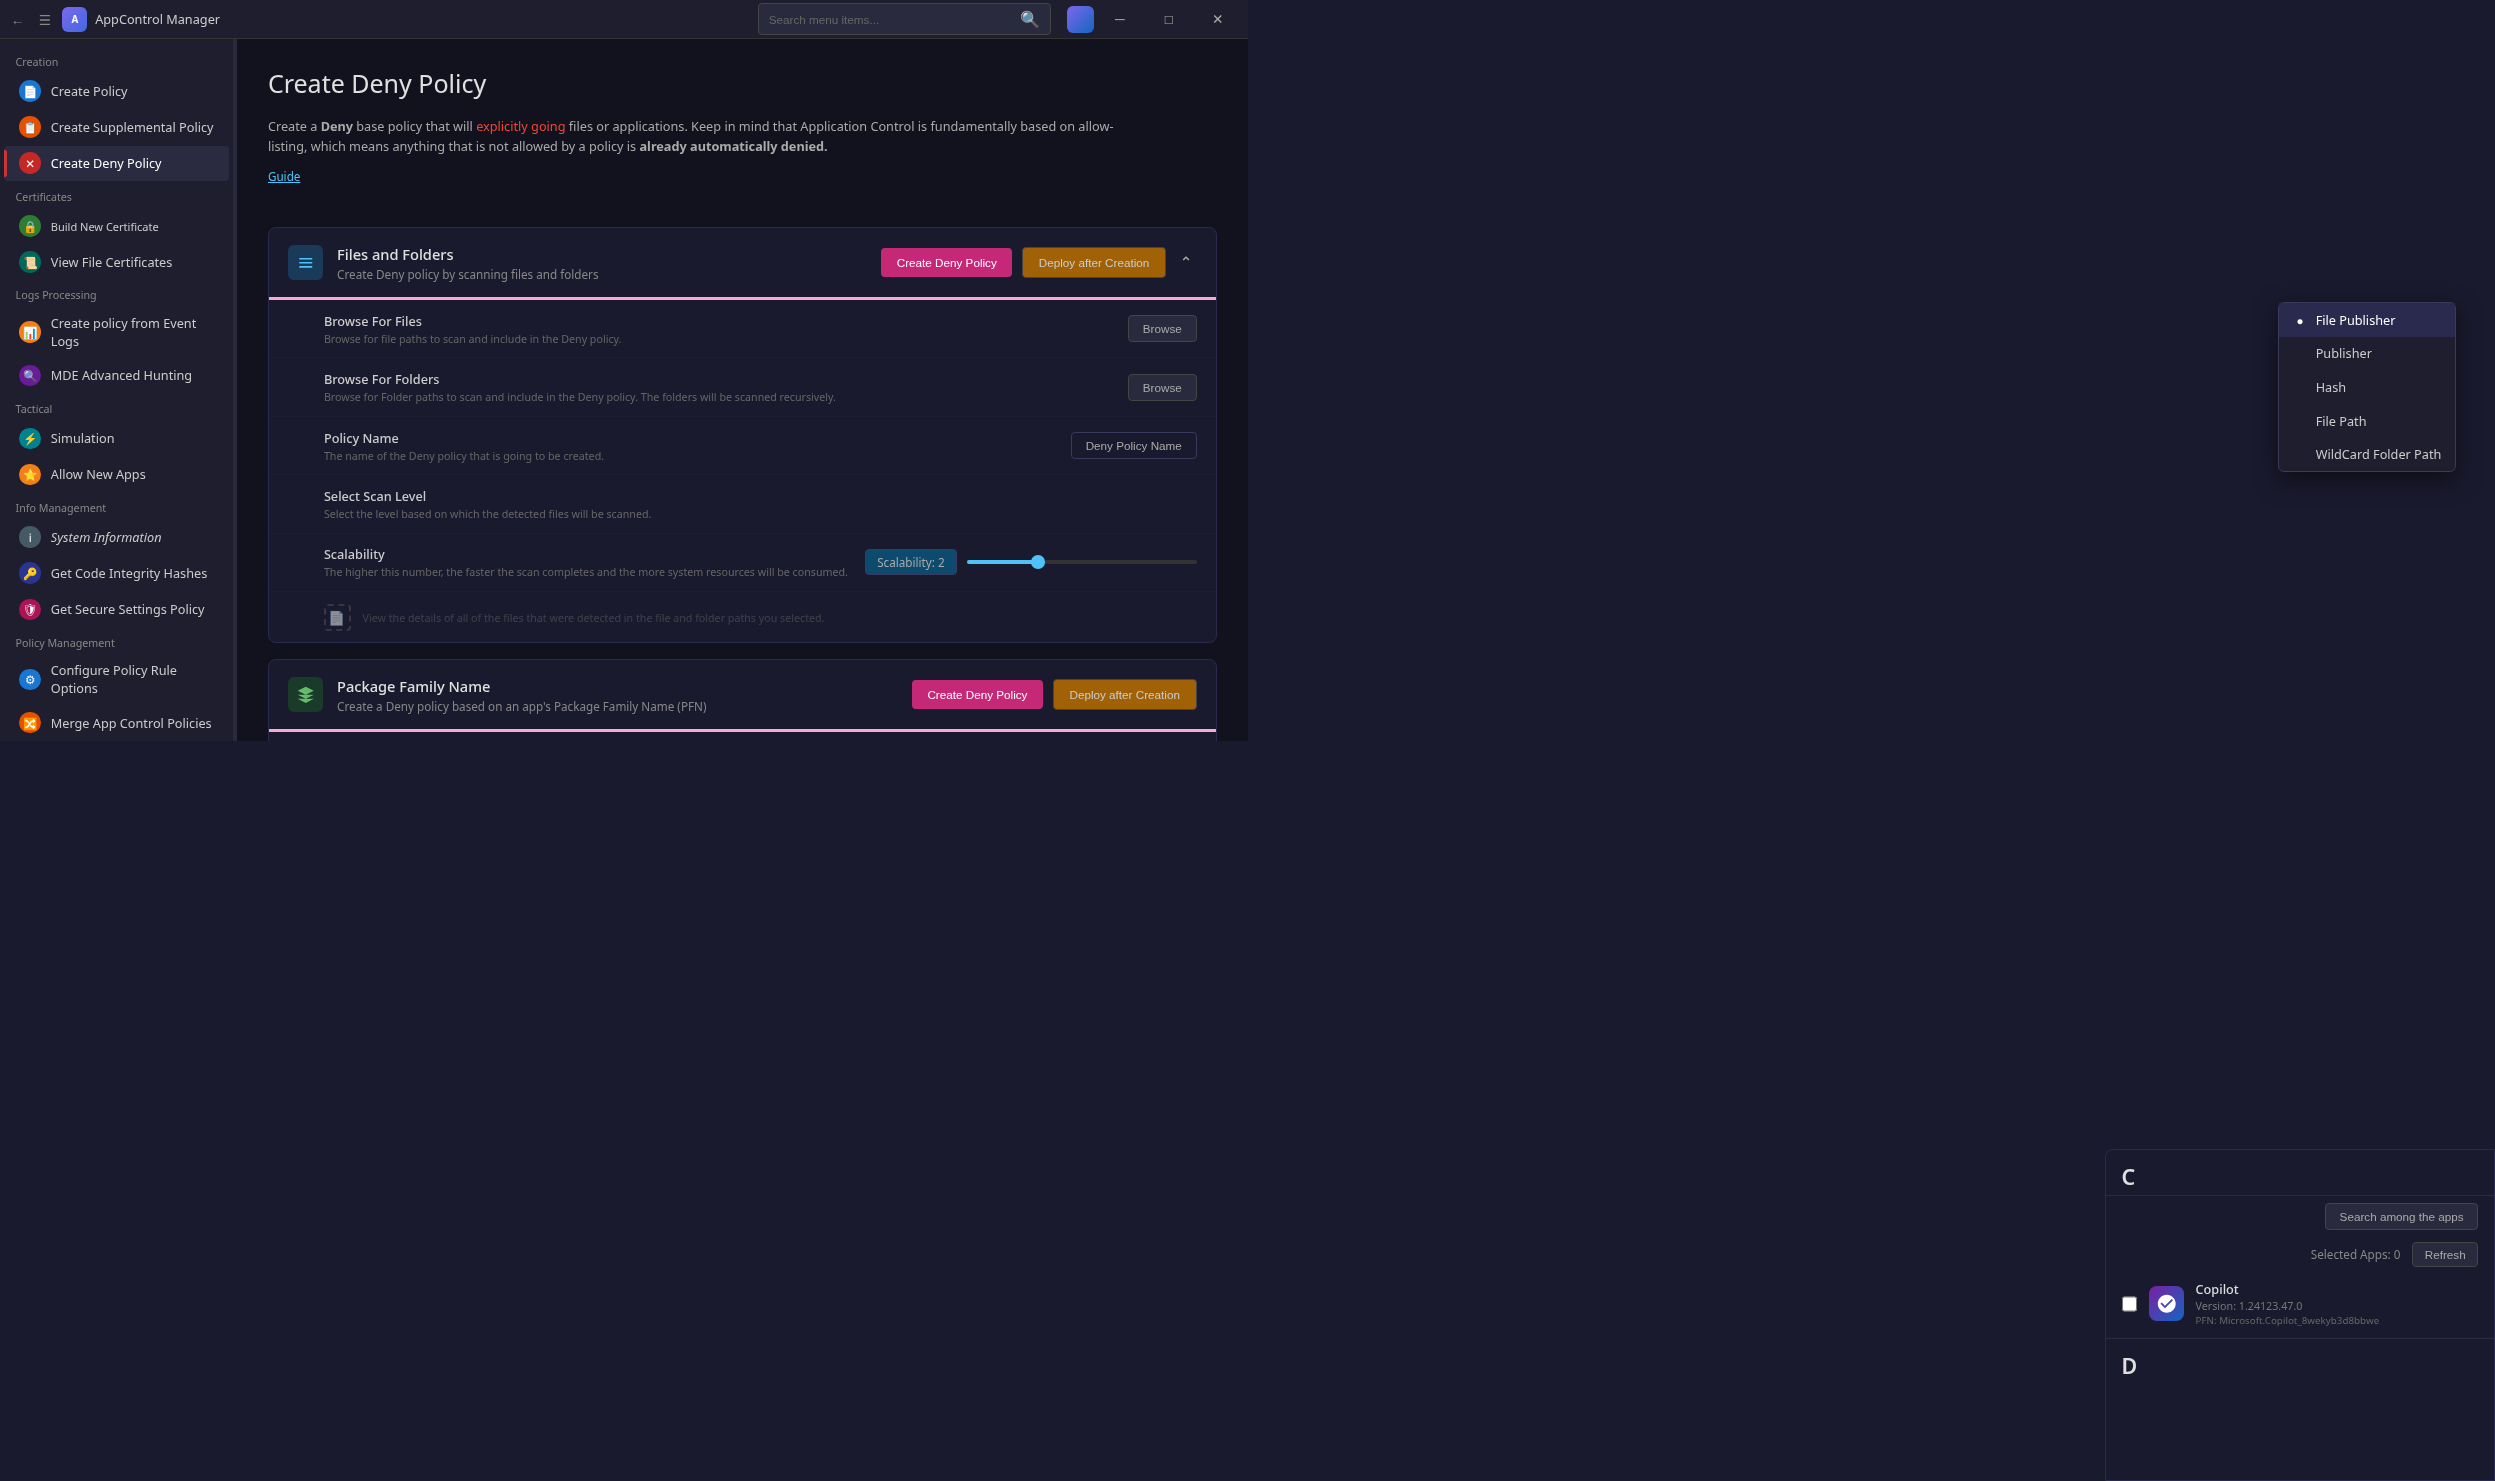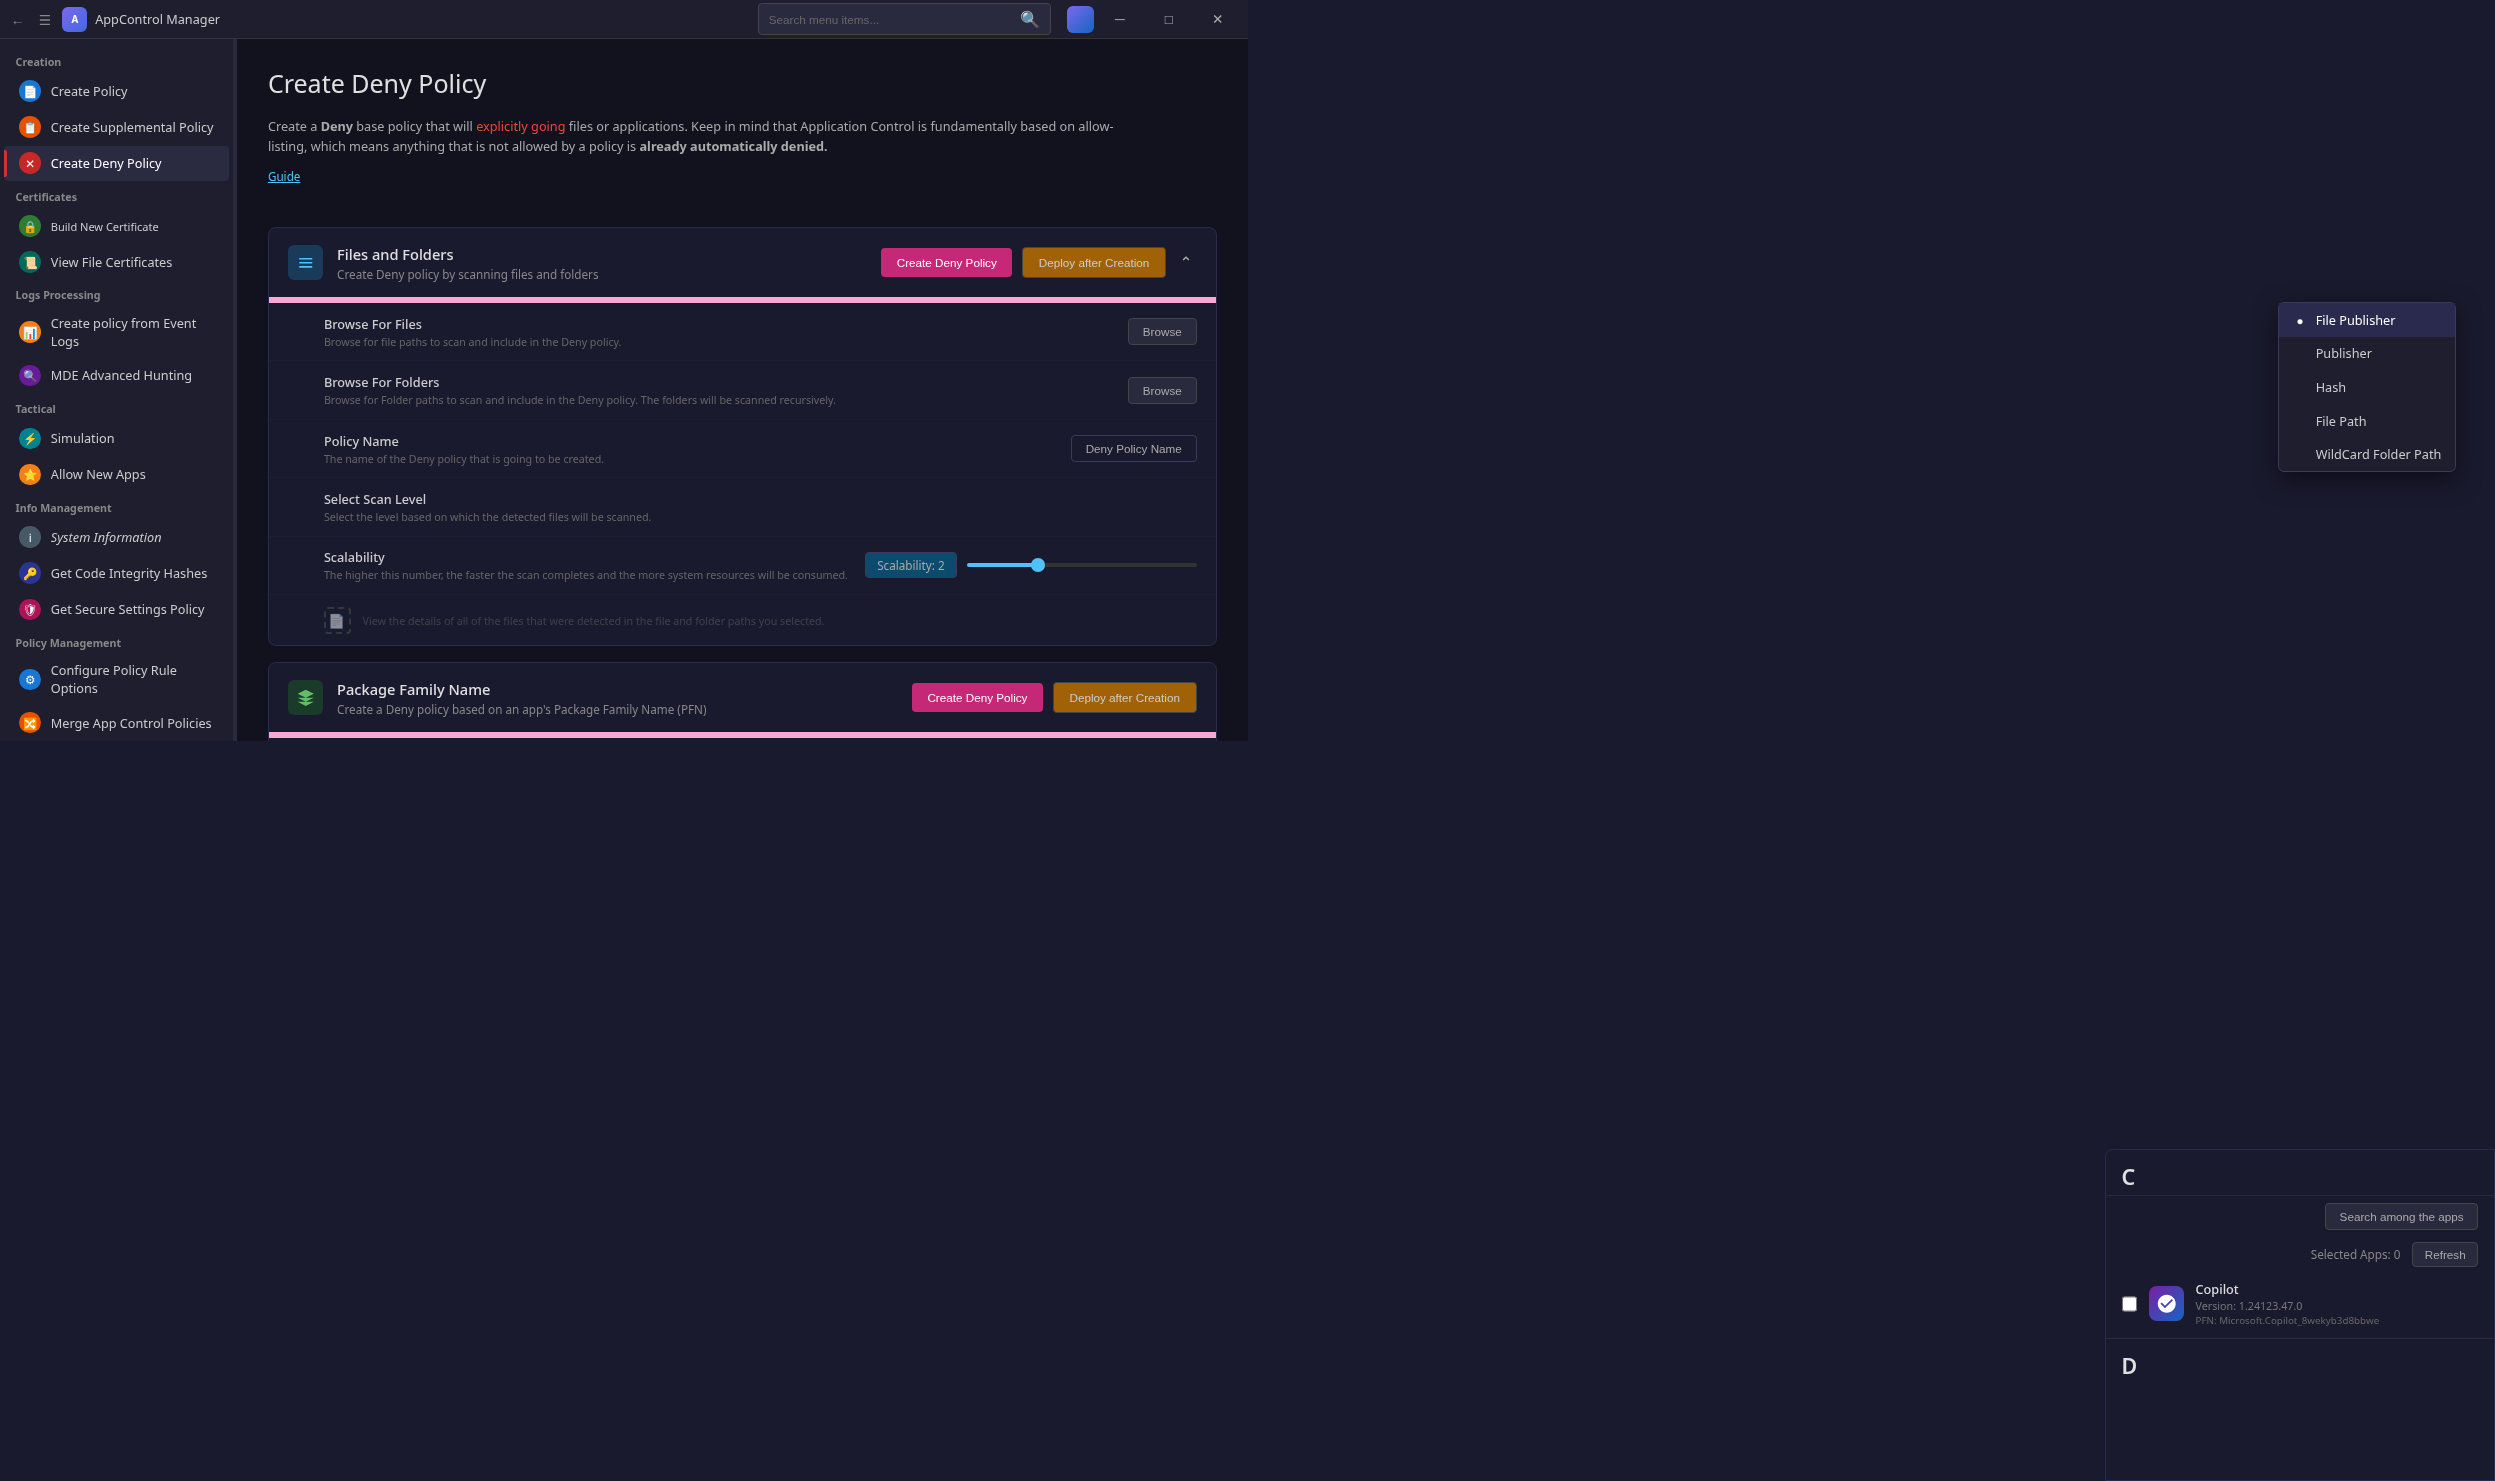--- a/index.html
+++ b/index.html
@@ -106,21 +106,21 @@
       display: flex; align-items: center; justify-content: center;
       color: #888;
       font-size: 13.7px;
       cursor: pointer;
     }
 
     .section-label {
       font-size: 10.7px;
       color: #888;
       padding: 7.8px 15.6px 3.9px 15.6px;
-      font-weight: 700;
+      font-weight: 400;
       text-transform: none;
     }
 
     .sidebar-item {
       display: flex;
       align-items: center;
       gap: 9.8px;
       padding: 6.8px 11.7px 6.8px 15.6px;
       cursor: pointer;
       border-radius: 3.9px;
@@ -206,21 +206,21 @@
       border-radius: 7.8px;
       margin-bottom: 15.6px;
       overflow: visible;
     }
 
     .card-header {
       display: flex;
       align-items: center;
       padding: 15.6px 19.5px;
       gap: 13.7px;
-      border-bottom: 6px solid #f9a8d4;
+      border-bottom: 3px solid #f9a8d4;
       position: relative;
     }
 
     .card-icon {
       width: 35px; height: 35px;
       border-radius: 5.9px;
       display: flex; align-items: center; justify-content: center;
       flex-shrink: 0;
       font-size: 15.6px;
     }

